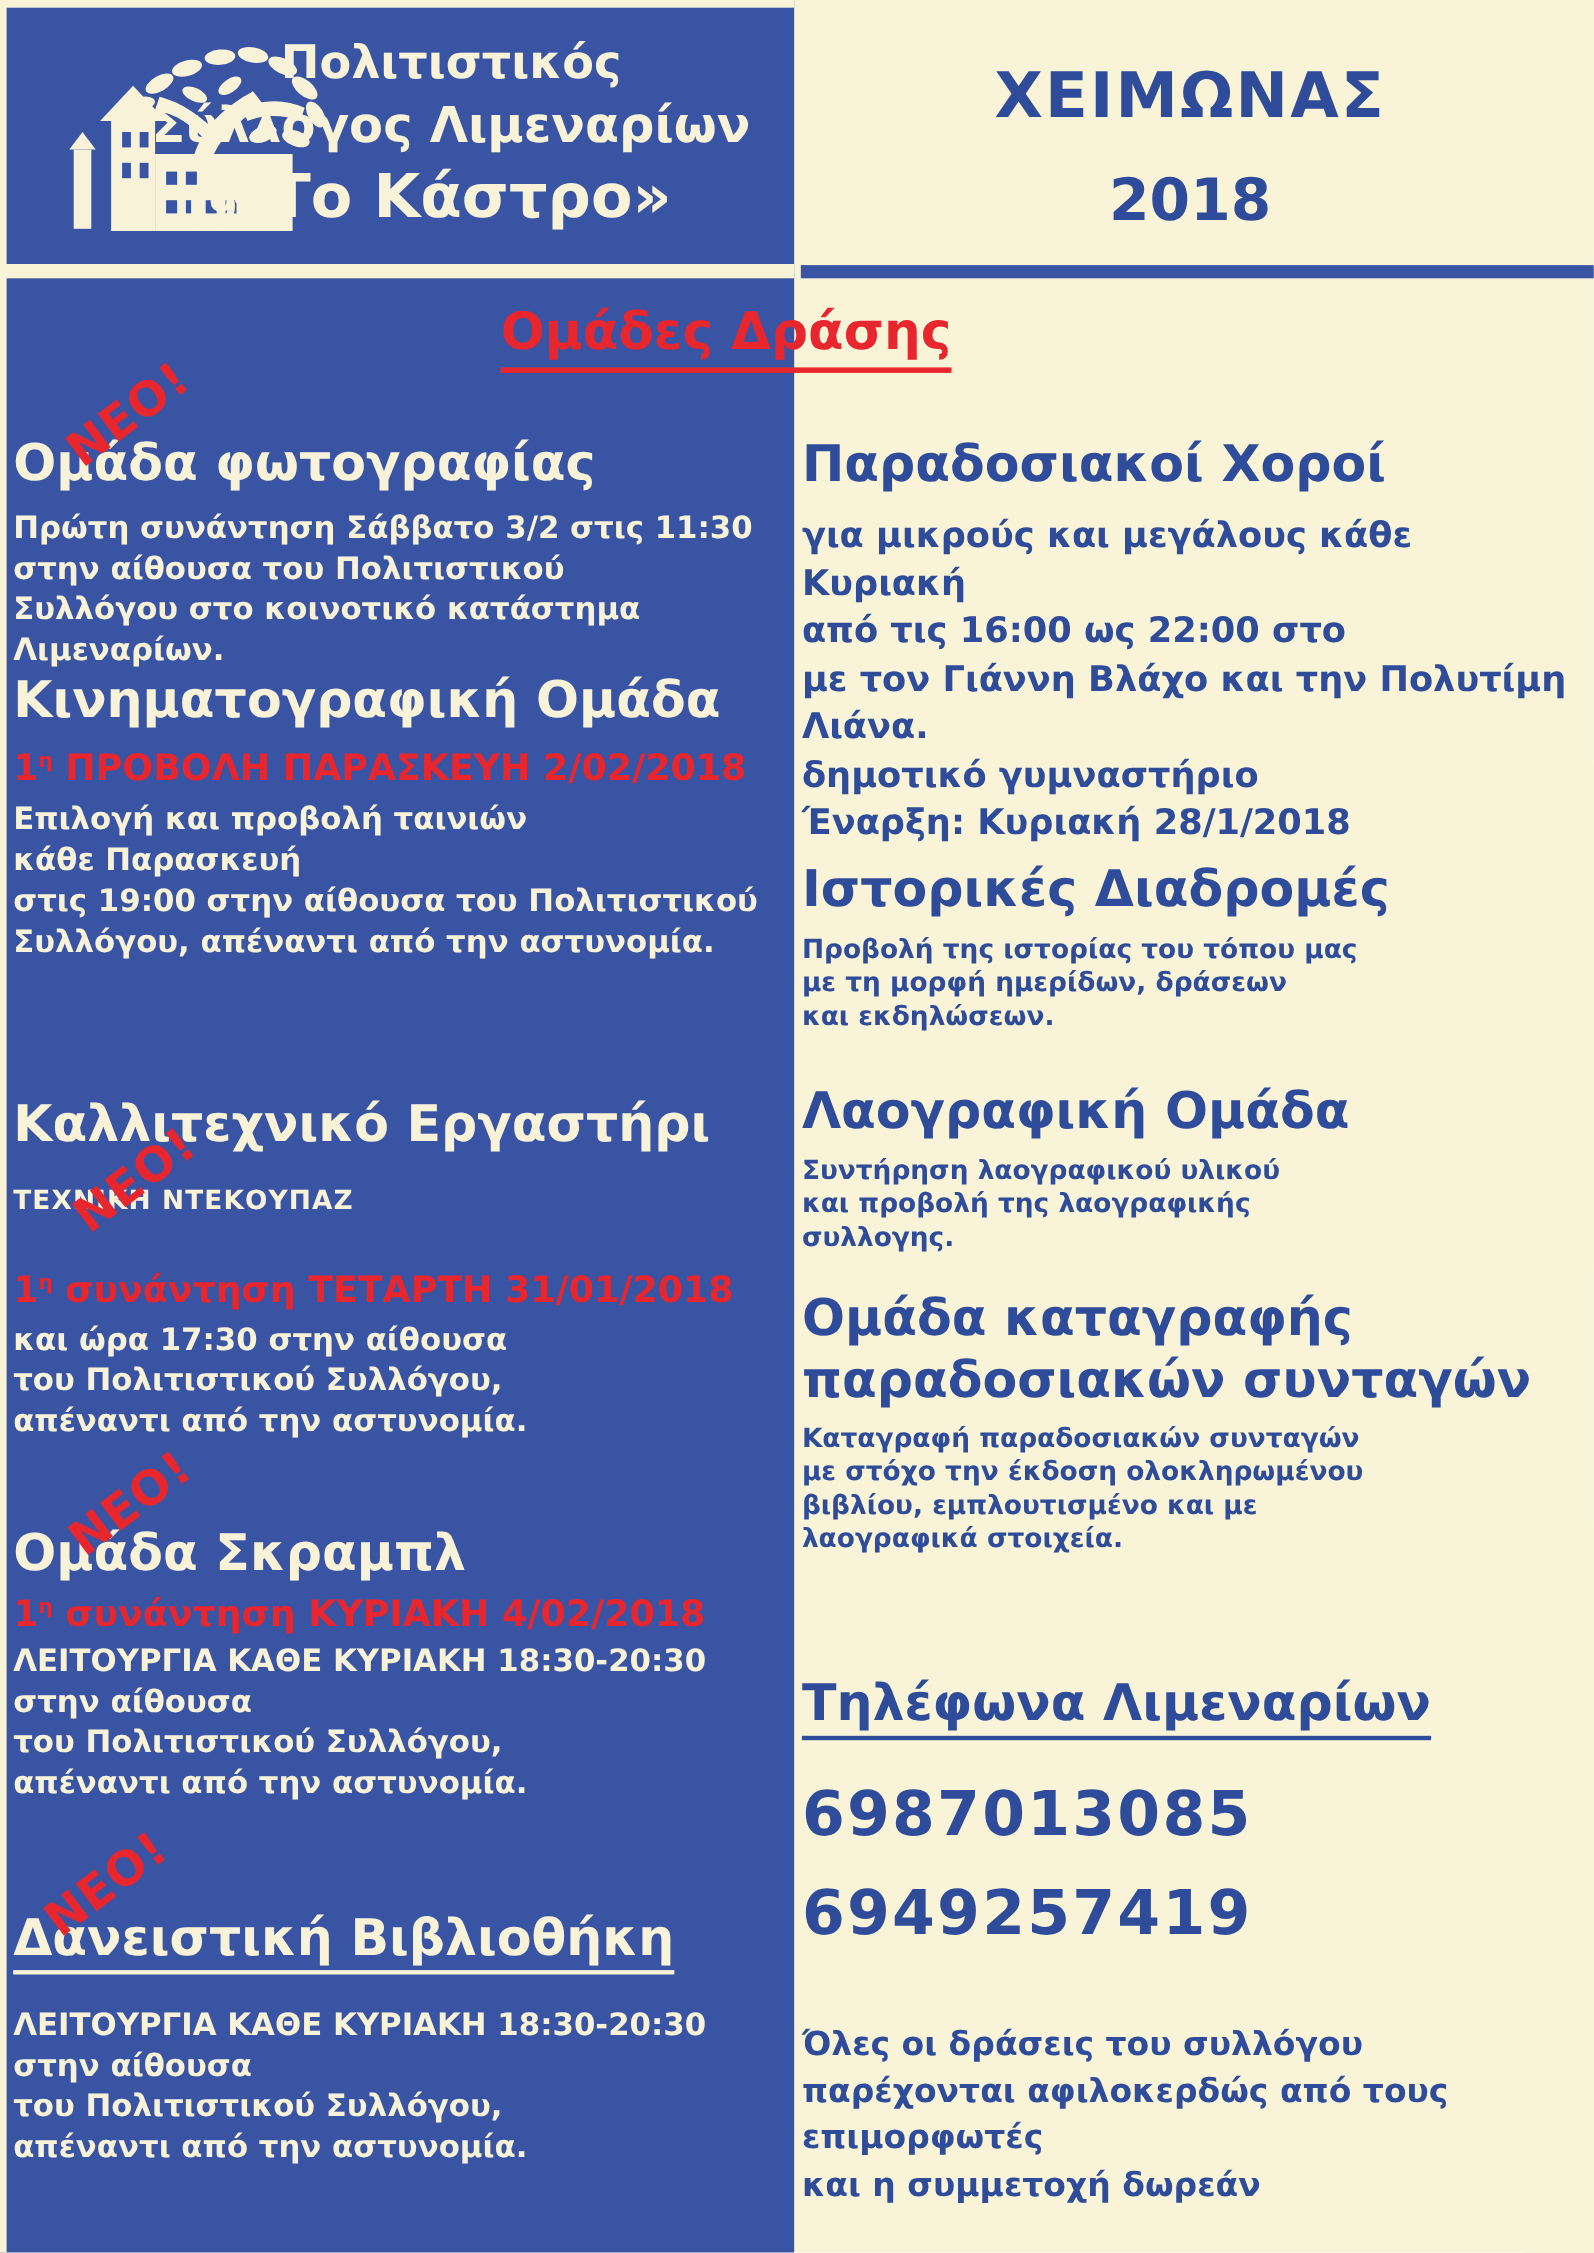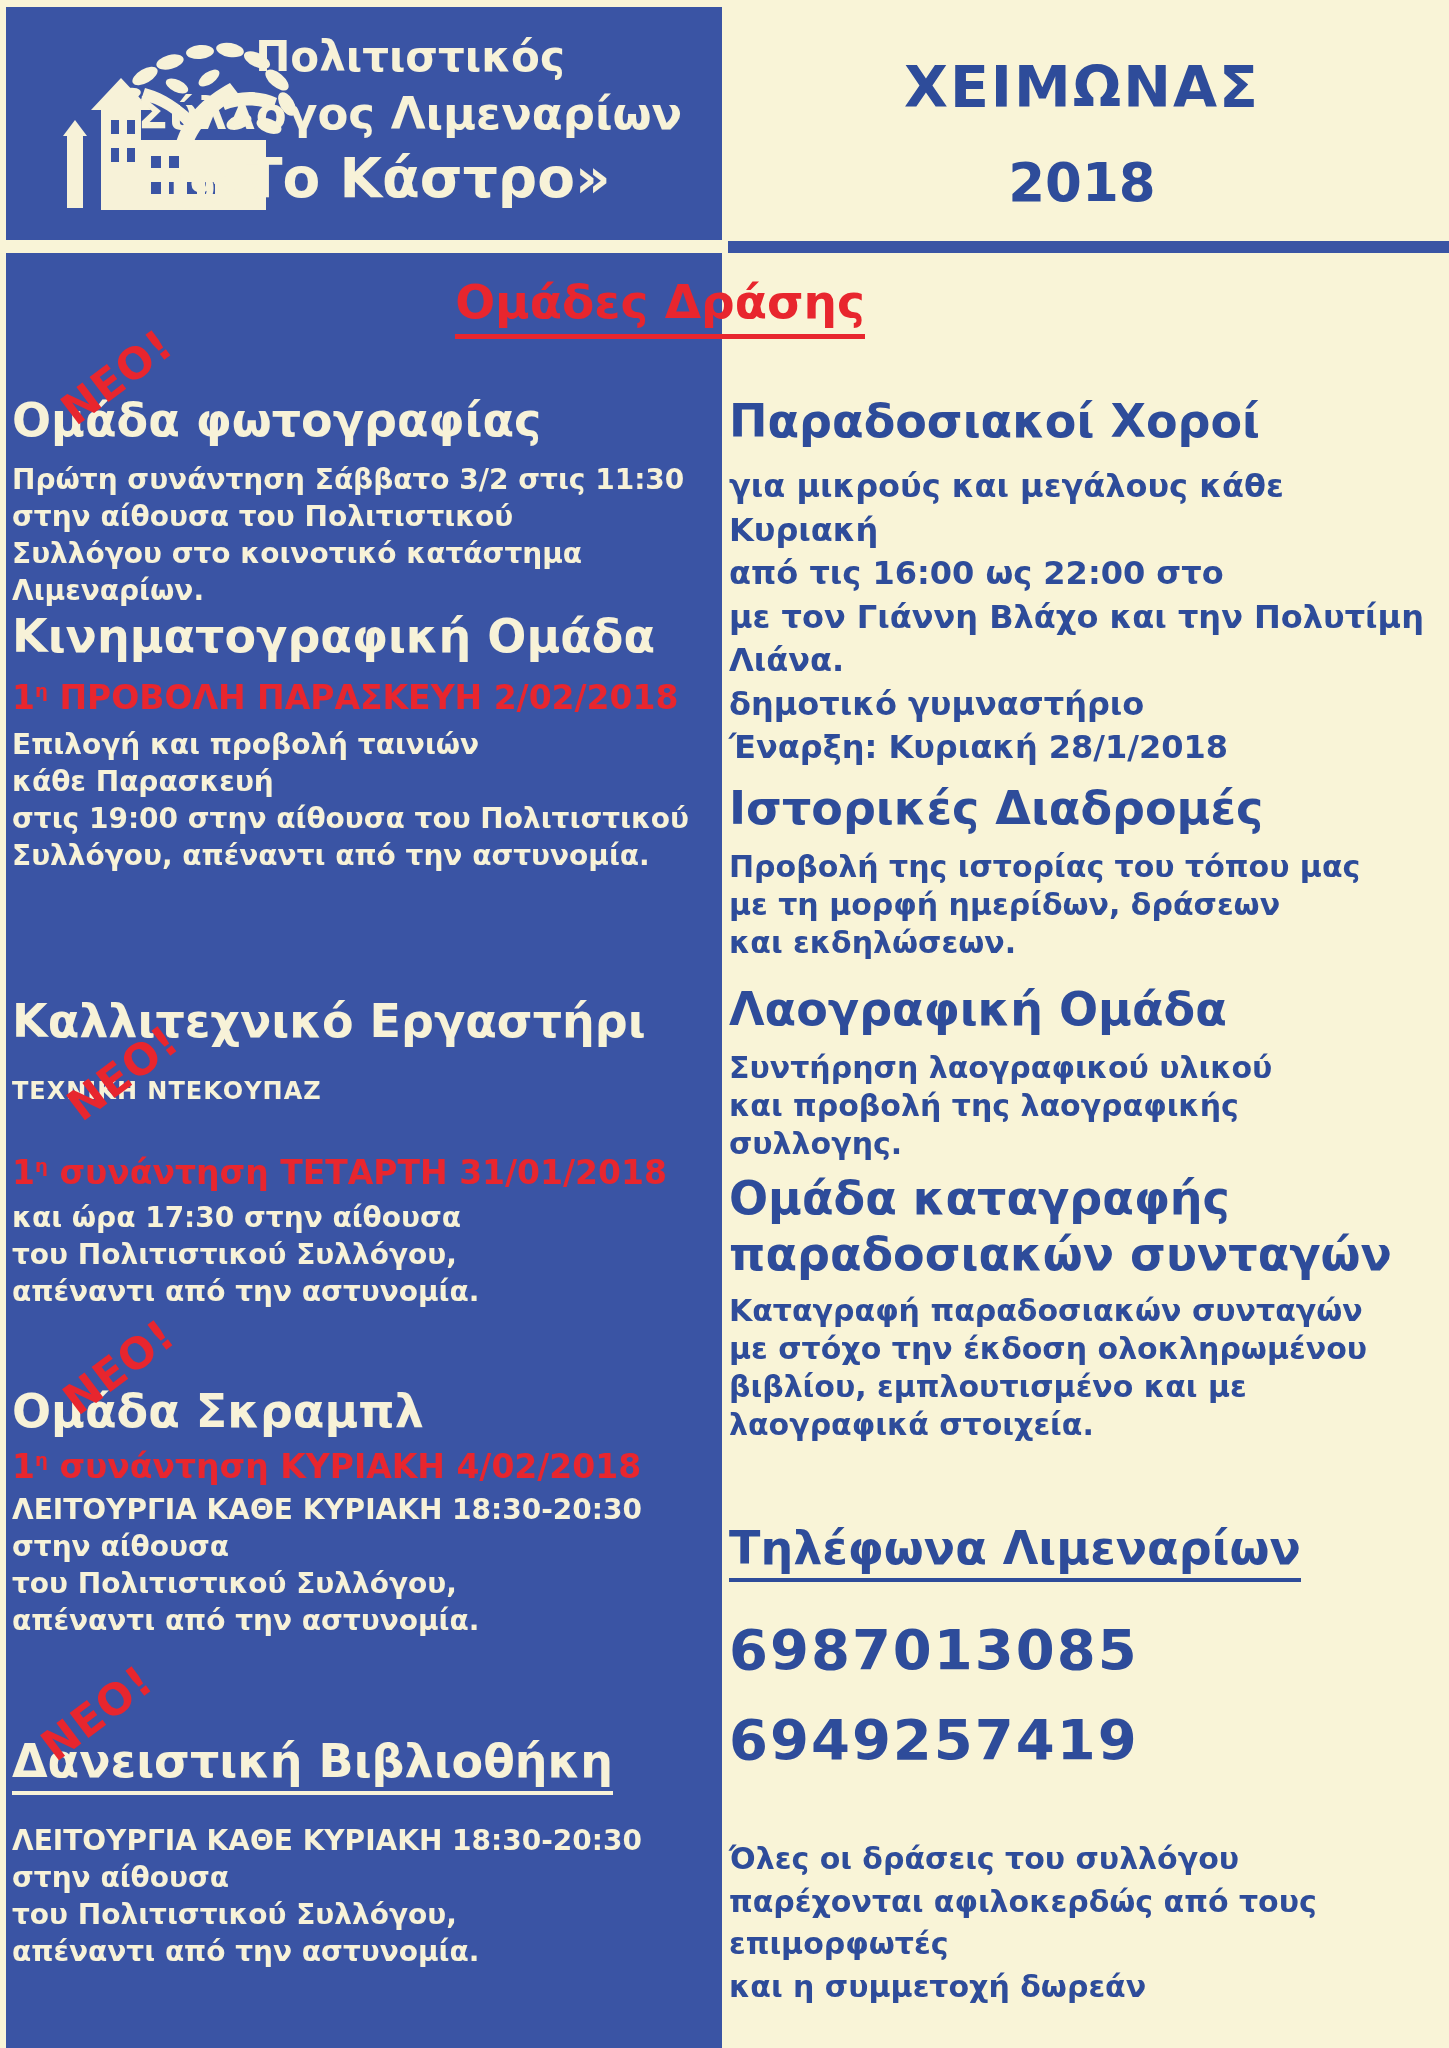--- a/index.html
+++ b/index.html
@@ -32,21 +32,21 @@
   .main-heading > span { border-bottom:5px solid #e8262e; padding-bottom:5px; }
 
   
   .sec { position:absolute; text-align:left; font-weight:bold; z-index:3; }
   .sec-l { left:12px;  width:702px; color:#f7f2d8; }
   .sec-r { left:729px; width:706px; color:#2e4c9a; }
   .title { font-size:46px; line-height:1.22; }
   .title-u > span { border-bottom:4px solid currentColor; padding-bottom:3px; }
   .subtitle { margin-top:28px; font-size:24px; letter-spacing:1px; }
   .lines   { margin-top:14px; font-size:28px; line-height:1.32; }
-  .lines-r { margin-top:12px; font-size:30px; line-height:1.26; }
+  .lines-r { margin-top:12px; font-size:24px; line-height:1.26; }
   .redline { font-size:33px; color:#e8262e; }
   .redline sup { font-size:0.55em; }
 
   
   .neo { position:absolute; color:#e8262e; font-size:43px; font-weight:bold;
          transform:rotate(-37deg); z-index:4; letter-spacing:1px; }
   .neo1 { left:54px; top:352px; }
   .neo2 { left:60px; top:1048px; }
   .neo3 { left:56px; top:1342px; }
   .neo4 { left:34px; top:1688px; }

